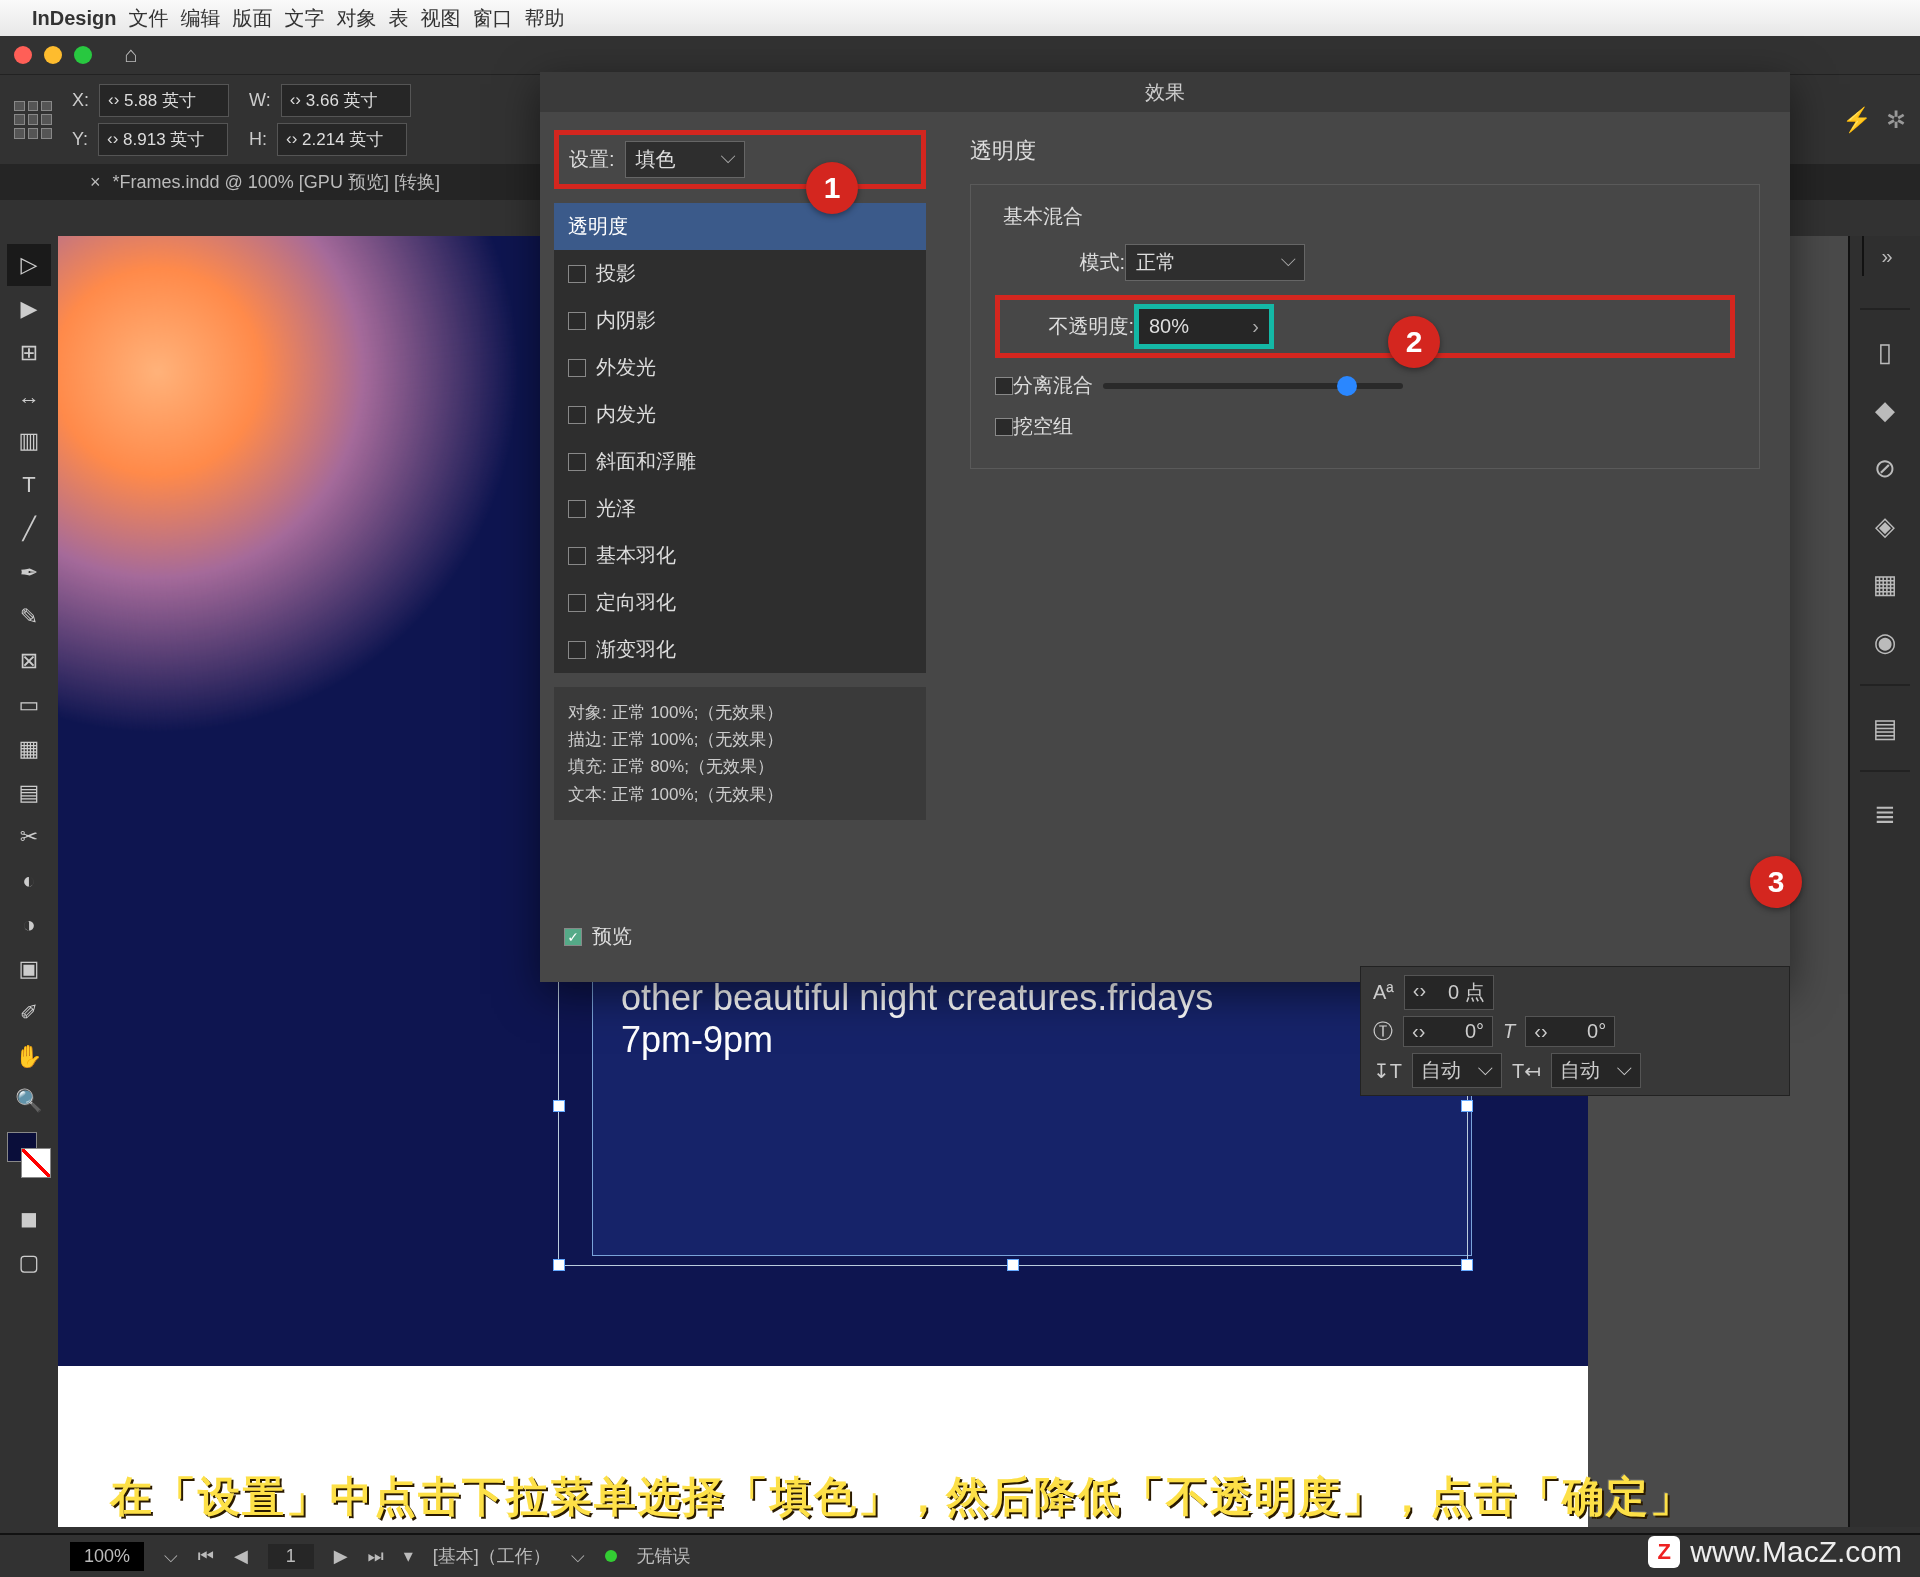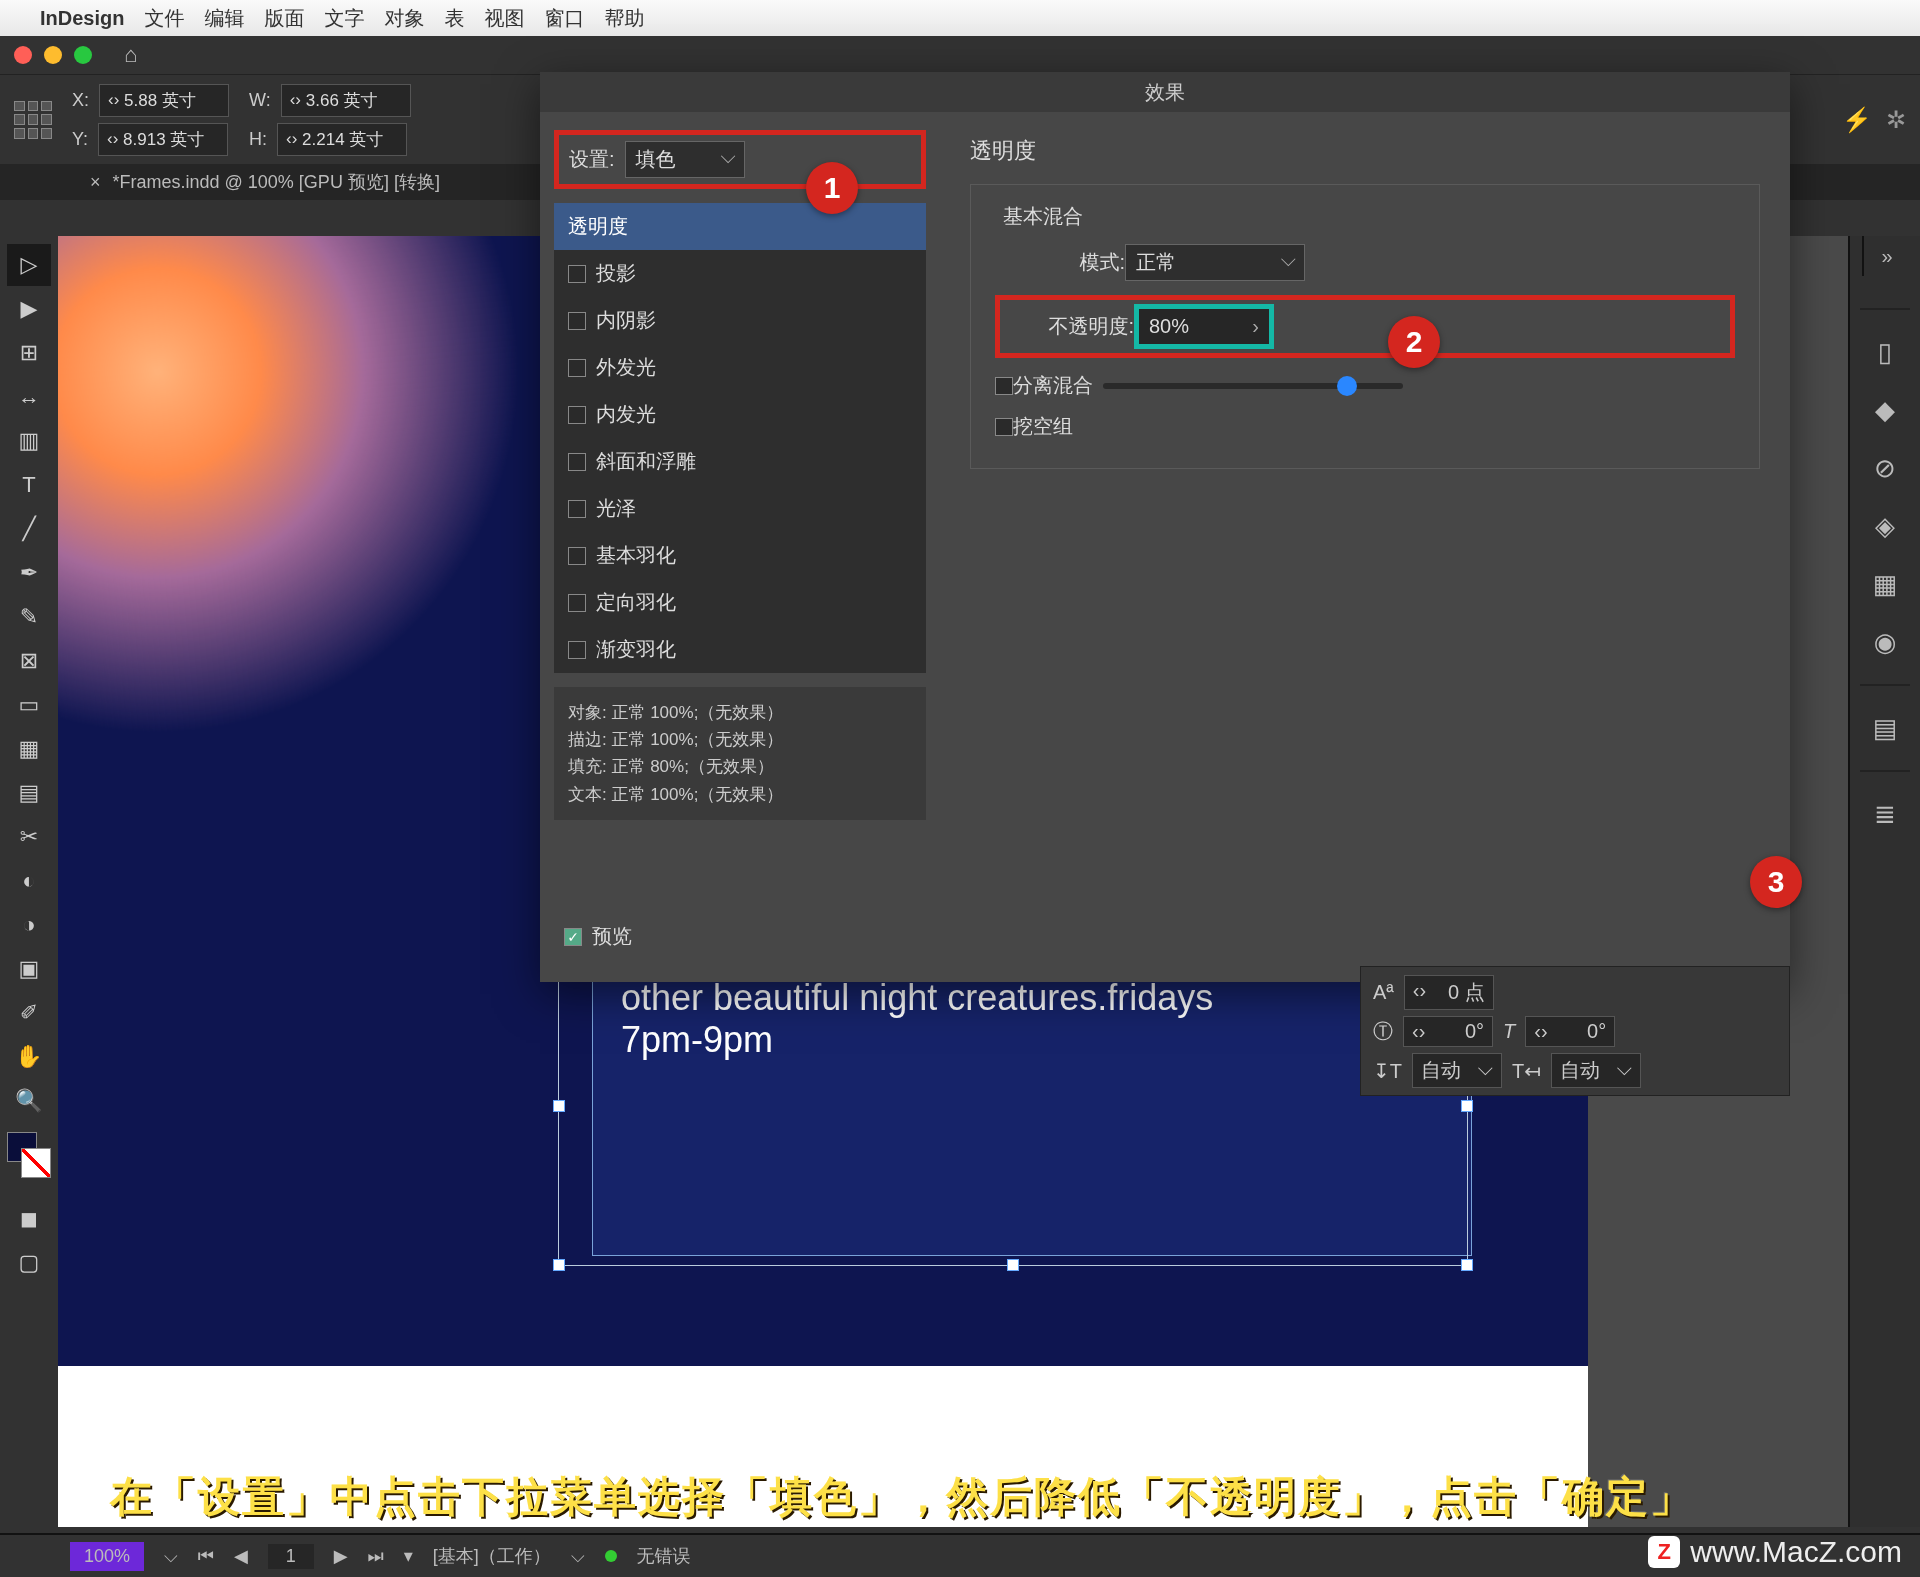--- a/index.html
+++ b/index.html
@@ -1,19 +1,19 @@
 <!DOCTYPE html>
 <html><head>
 <meta charset="utf-8">
 <style>
 * { margin: 0; padding: 0; box-sizing: border-box; font-family: -apple-system, "Helvetica Neue", Arial, sans-serif; }
 body { background: #1a1a1a; width: 1920px; height: 1577px; overflow: hidden; position: relative; color: #ccc; }
 
 
-.menubar { height: 36px; background: linear-gradient(#fafafa, #e8e8e8); display: flex; align-items: center; padding: 0 20px; color: #333; font-size: 20px; gap: 20px; }
+.menubar { height: 36px; background: linear-gradient(#fafafa, #e8e8e8); display: flex; align-items: center; padding: 0 20px; color: #333; font-size: 20px; gap: 12px; }
 .menubar .apple { font-size: 22px; }
 .menubar span { cursor: default; }
 .menubar .appname { font-weight: 600; }
 
 
 .appframe { position: absolute; top: 36px; left: 0; right: 0; bottom: 0; background: #323232; }
 .titlebar { height: 38px; background: #323232; display: flex; align-items: center; padding-left: 14px; gap: 12px; }
 .traffic { display: flex; gap: 12px; }
 .traffic div { width: 18px; height: 18px; border-radius: 50%; }
 .tred { background: #ff5f57; } .tyel { background: #febc2e; } .tgrn { background: #28c840; }
@@ -98,21 +98,21 @@
 
 .charpanel { position: absolute; left: 1360px; top: 930px; width: 430px; height: 130px; background: #383838; border: 1px solid #222; color: #ccc; font-size: 20px; padding: 8px 12px; }
 .charpanel .r { display: flex; align-items: center; gap: 10px; margin-bottom: 6px; }
 .charpanel .fld { background: #262626; border: 1px solid #555; padding: 3px 8px; min-width: 90px; display: flex; justify-content: space-between; }
 
 
 .caption { position: absolute; left: 110px; bottom: 52px; font-size: 42px; font-weight: 800; color: #fde047; text-shadow: 2px 2px 0 #2a1a00, -1px -1px 0 #fff3; letter-spacing: 2px; text-align: center; }
 
 
 .statusbar { position: absolute; bottom: 0; left: 0; right: 0; height: 44px; background: #323232; display: flex; align-items: center; padding: 0 70px; gap: 20px; color: #bbb; font-size: 18px; border-top: 2px solid #121212; }
-.statusbar .zoom { background: #6d28d9; padding: 4px 14px; }
+.statusbar .zoom { background: #000000; padding: 4px 14px; }
 .statusbar .dot { width: 12px; height: 12px; background: #3c3; border-radius: 50%; }
 .watermark { position: absolute; right: 18px; bottom: 8px; color: #eee; font-size: 30px; font-family: Georgia, serif; display: flex; align-items: center; gap: 10px; }
 .watermark .z { width: 32px; height: 32px; background: #fff; color: #e22; border-radius: 6px; font-weight: 800; display: flex; align-items: center; justify-content: center; font-size: 22px; }
 
 .rarrow { position:absolute; right:10px; top:200px; width:48px; height:40px; background:#2f2f2f; color:#bbb; display:flex; align-items:center; justify-content:center; font-size:20px; border-left:2px solid #121212;}
 </style>
 </head>
 <body>
 
 <div class="menubar">

